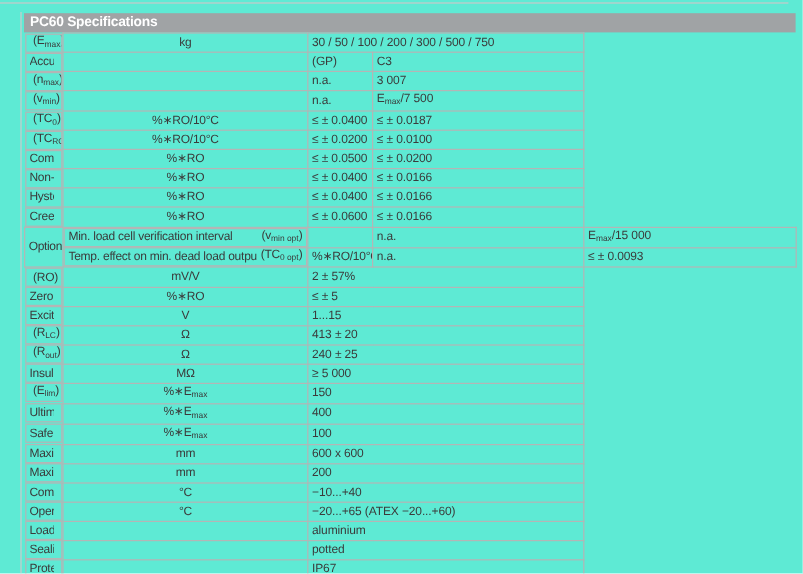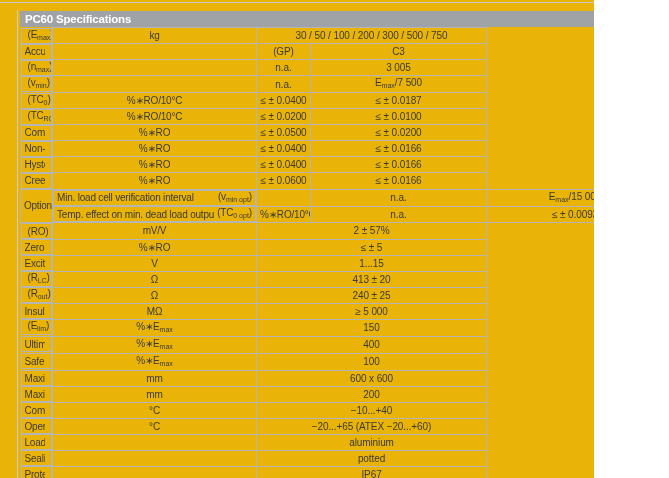--- a/index.html
+++ b/index.html
@@ -1,17 +1,17 @@
 <!DOCTYPE html>
 <html><head>
 <meta charset="utf-8">
 <style>
   html,body{margin:0;padding:0;background:#fff;}
   .page{
-    position:relative;width:594px;height:478px;background:#eab308;overflow:hidden;
+    position:relative;width:669px;height:478px;background:#5eead4;overflow:hidden;
     font-family:"Liberation Sans","DejaVu Sans",sans-serif;color:#3b3b3b;
   }
   .top-rule{position:absolute;top:2px;left:0;width:657px;height:1px;background:#c9c9c9;}
   .left-rule{position:absolute;top:10px;left:17px;width:1px;height:468px;background:#cccccc;}
   .spec{position:absolute;left:20px;top:11px;width:643px;}
   .title-bar{
     height:16px;line-height:16px;background:#a0a3a5;color:#ffffff;
     font-weight:bold;font-size:11.5px;padding-left:5px;letter-spacing:-0.2px;
   }
   table.spec-table{
@@ -20,21 +20,21 @@
   }
   table.spec-table td{
     height:14px;line-height:13px;border:1px solid #b5b5b5;
     padding:0 3px;overflow:hidden;white-space:nowrap;vertical-align:middle;
   }
   td.gcell{text-align:right;padding:0 1px 0 2px;letter-spacing:-0.3px;}
   td.ncell{display:flex;align-items:center;justify-content:space-between;letter-spacing:-0.2px;border-right:1px solid #b5b5b5;}
   td.ncell .nm{overflow:hidden;}
   td.ncell .sym{padding-left:3px;}
   td.ucell{text-align:center;padding:0 1px;letter-spacing:-0.2px;}
-  td.vcell{text-align:center;letter-spacing:-0.1px;}
+  td.vcell{letter-spacing:-0.1px;}
   sub{font-size:7px;vertical-align:-2px;letter-spacing:0;}
 </style>
 </head>
 <body>
 
 <div class="page">
   <div class="top-rule"></div>
   <div class="left-rule"></div>
 
   <div class="spec">
@@ -66,21 +66,21 @@
             <td class="vcell">(GP)</td>
             <td class="vcell">C3</td>
           </tr>
           <tr>
             <td class="ncell" colspan="2">
               <span class="nm">Maximum number of verification intervals</span>
               <span class="sym">(n<sub>max</sub>)</span>
             </td>
             <td class="ucell"></td>
             <td class="vcell">n.a.</td>
-            <td class="vcell">3 005</td>
+            <td class="vcell">3 007</td>
           </tr>
           <tr>
             <td class="ncell" colspan="2">
               <span class="nm">Minimum load cell verification interval</span>
               <span class="sym">(v<sub>min</sub>)</span>
             </td>
             <td class="ucell"></td>
             <td class="vcell">n.a.</td>
             <td class="vcell">E<sub>max</sub>/7 500</td>
           </tr>

